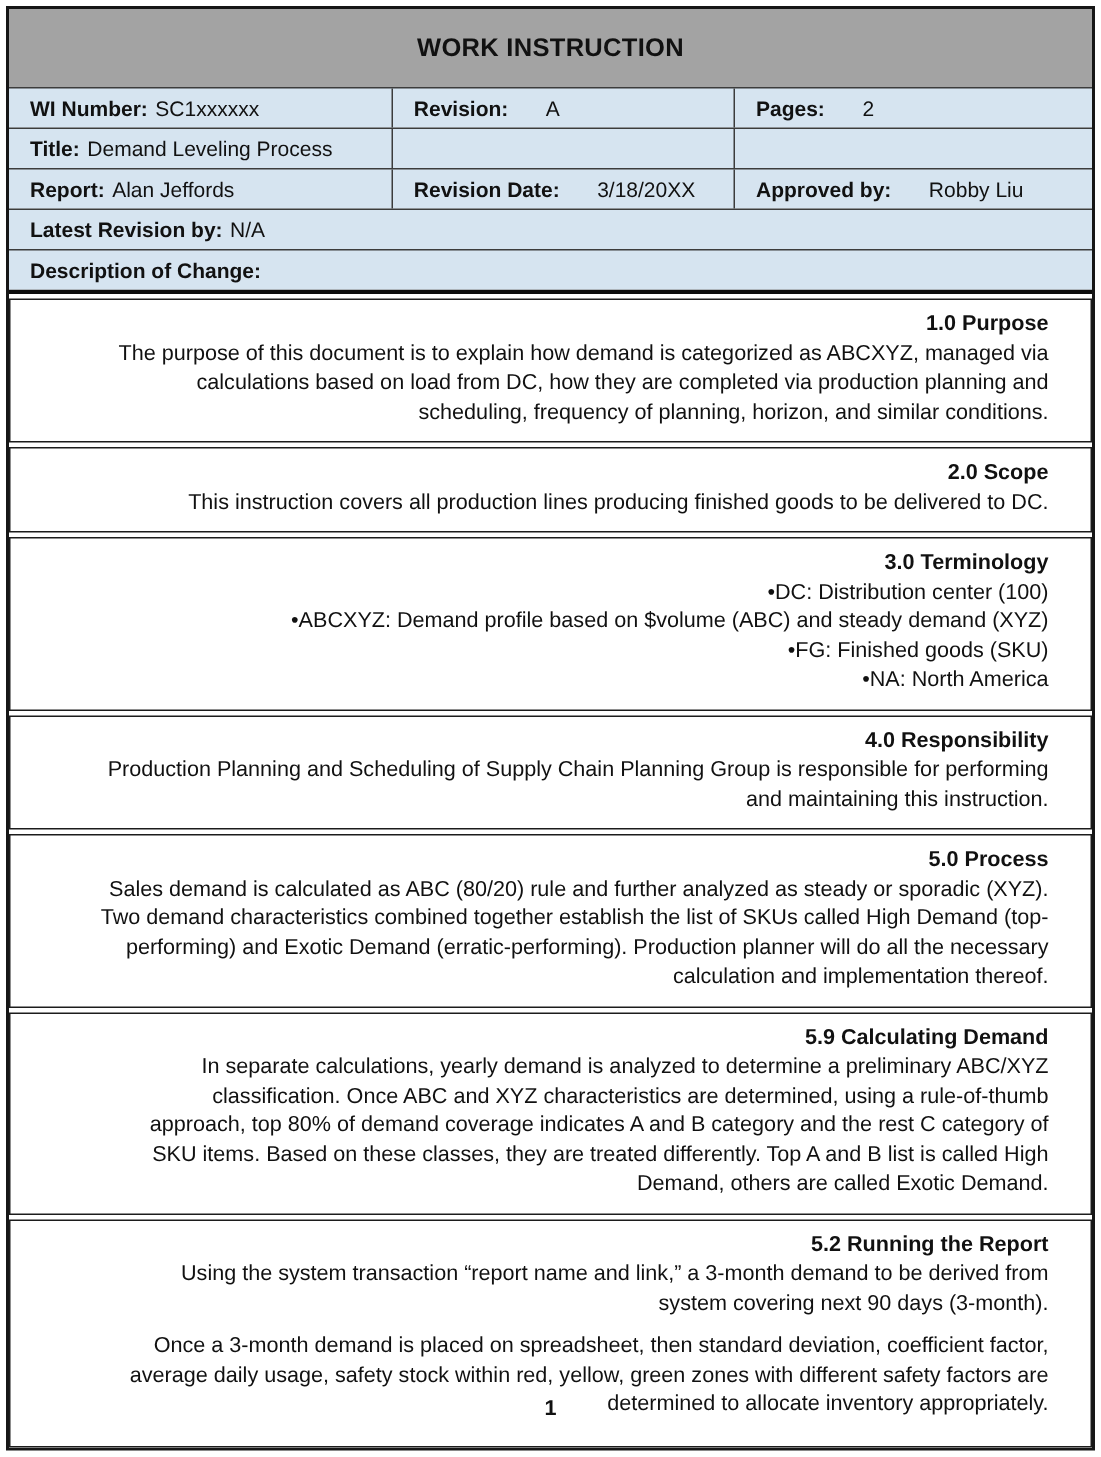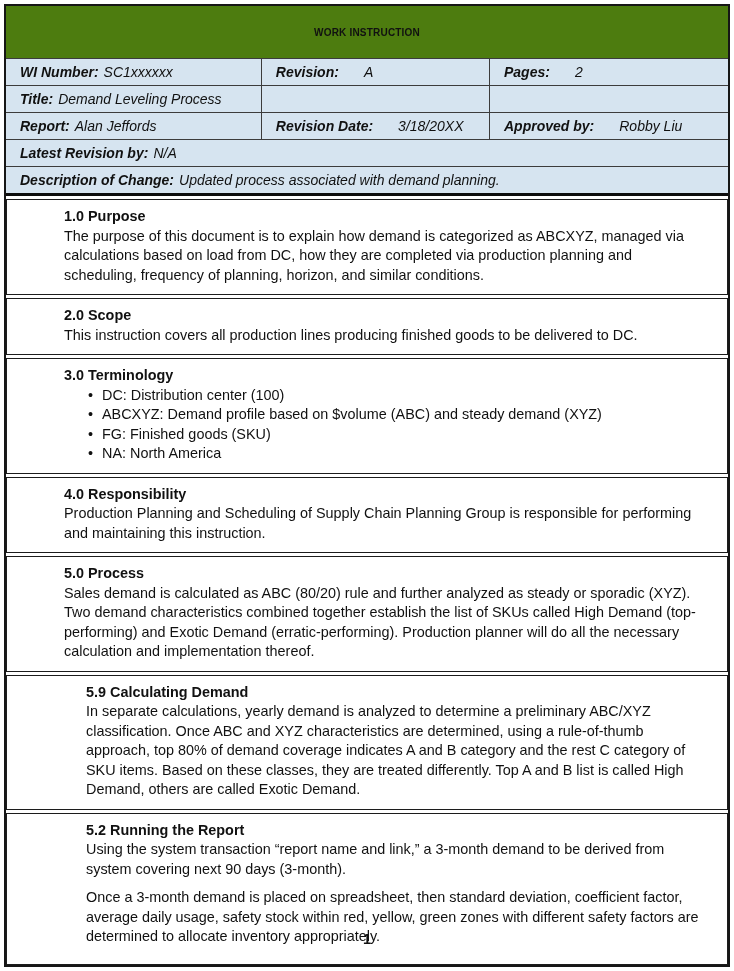--- a/index.html
+++ b/index.html
@@ -13,40 +13,40 @@
     position: absolute; inset: 4px;
     border: 2px solid #161616;
     background: #fff;
     display: flex; flex-direction: column;
     overflow: hidden;
   }
   
   .hdr { border-bottom: 3px solid #0d0d0d; flex: 0 0 auto; }
   .hdr-title-row {
     height: 52px; display: flex; align-items: center; justify-content: center;
-    background: #4d7c0f;
-    font-weight: bold; font-size: 10px; letter-spacing: 0.2px;
+    background: #a3a3a3;
+    font-weight: bold; font-size: 17px; letter-spacing: 0.2px;
   }
   .hdr-row {
     display: grid; grid-template-columns: 35.3% 31.6% 33.1%;
     border-top: 1.5px solid #3c3c3c;
     background: #d6e4f0;
   }
   .hdr-row.single { grid-template-columns: 100%; }
   .hdr-cell {
     min-height: 26px; display: flex; align-items: center;
     padding: 3px 8px 3px 14px;
-    font-size: 14px; white-space: nowrap; overflow: hidden; font-style: italic;
+    font-size: 14px; white-space: nowrap; overflow: hidden;
   }
   .hdr-cell + .hdr-cell { border-left: 1.5px solid #3c3c3c; gap: 20px; }
   .hdr-cell b { font-weight: bold; margin-right: 5px; }
   
   .sections {
     flex: 1 1 auto; display: flex; flex-direction: column;
-    padding-top: 3px; gap: 3px; overflow: hidden;
+    padding-top: 3px; gap: 3px; overflow: hidden; text-align: right;
   }
   .section {
     border: 1.5px solid #1c1c1c;
     padding: 7px 28px 9px 57px;
     font-size: 14.4px; line-height: 19.5px;
     flex: 0 0 auto;
   }
   .section.sub { padding-left: 79px; }
   .section:last-child { flex: 1 1 auto; }
   .section h3 { font-size: 14.4px; line-height: 19.5px; font-weight: bold; }
@@ -112,21 +112,20 @@
     <div class="hdr-row single">
       <div class="hdr-cell">
         <b>Latest Revision by:</b>
         <span>N/A</span>
       </div>
     </div>
 
     <div class="hdr-row single">
       <div class="hdr-cell">
         <b>Description of Change:</b>
-        <span>Updated process associated with demand planning.</span>
       </div>
     </div>
   </div>
 
   <div class="sections" id="sections">
       <div class="section">
         <h3>1.0 Purpose</h3>
         <p>The purpose of this document is to explain how demand is categorized as ABCXYZ, managed via calculations based on load from DC, how they are completed via production planning and scheduling, frequency of planning, horizon, and similar conditions.</p>
       </div>
       <div class="section">

